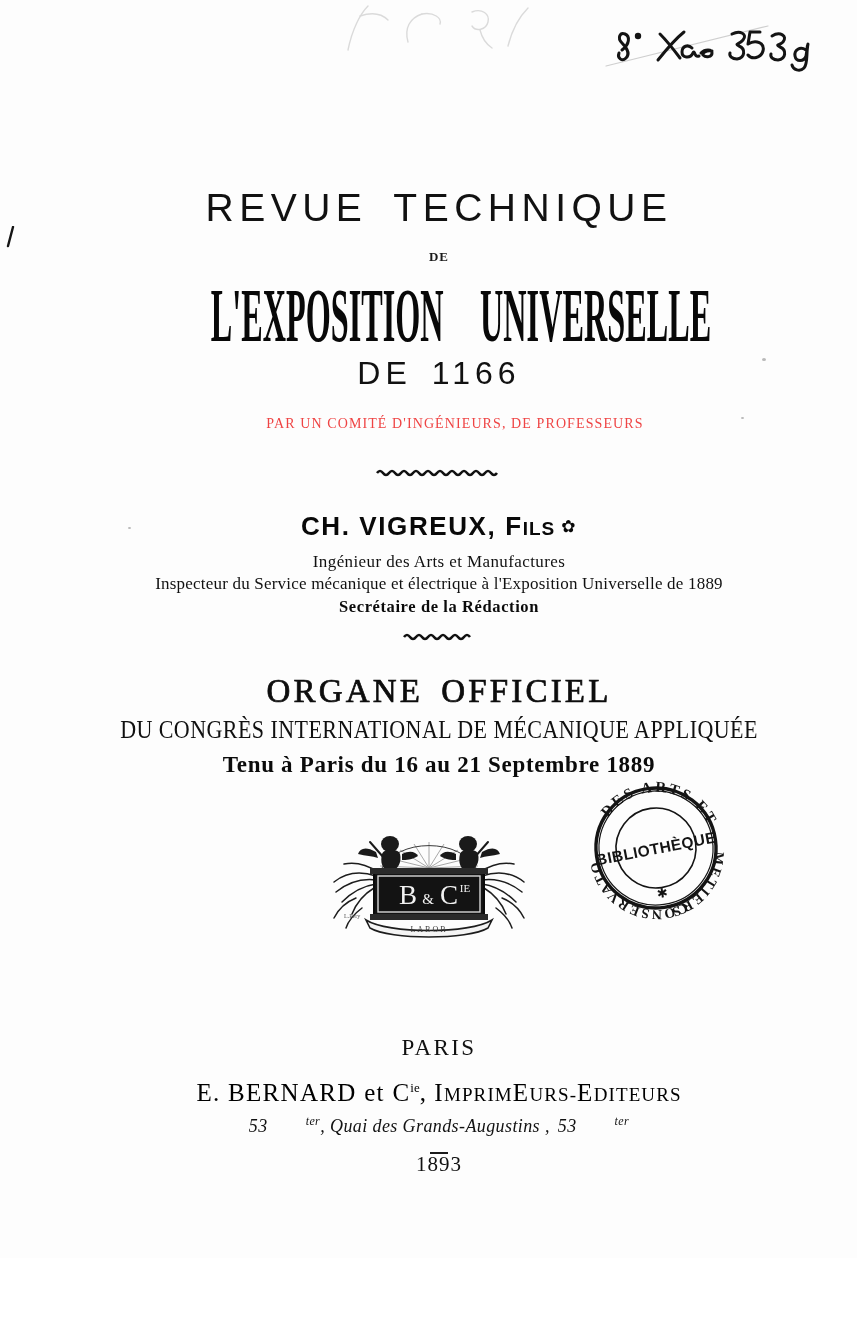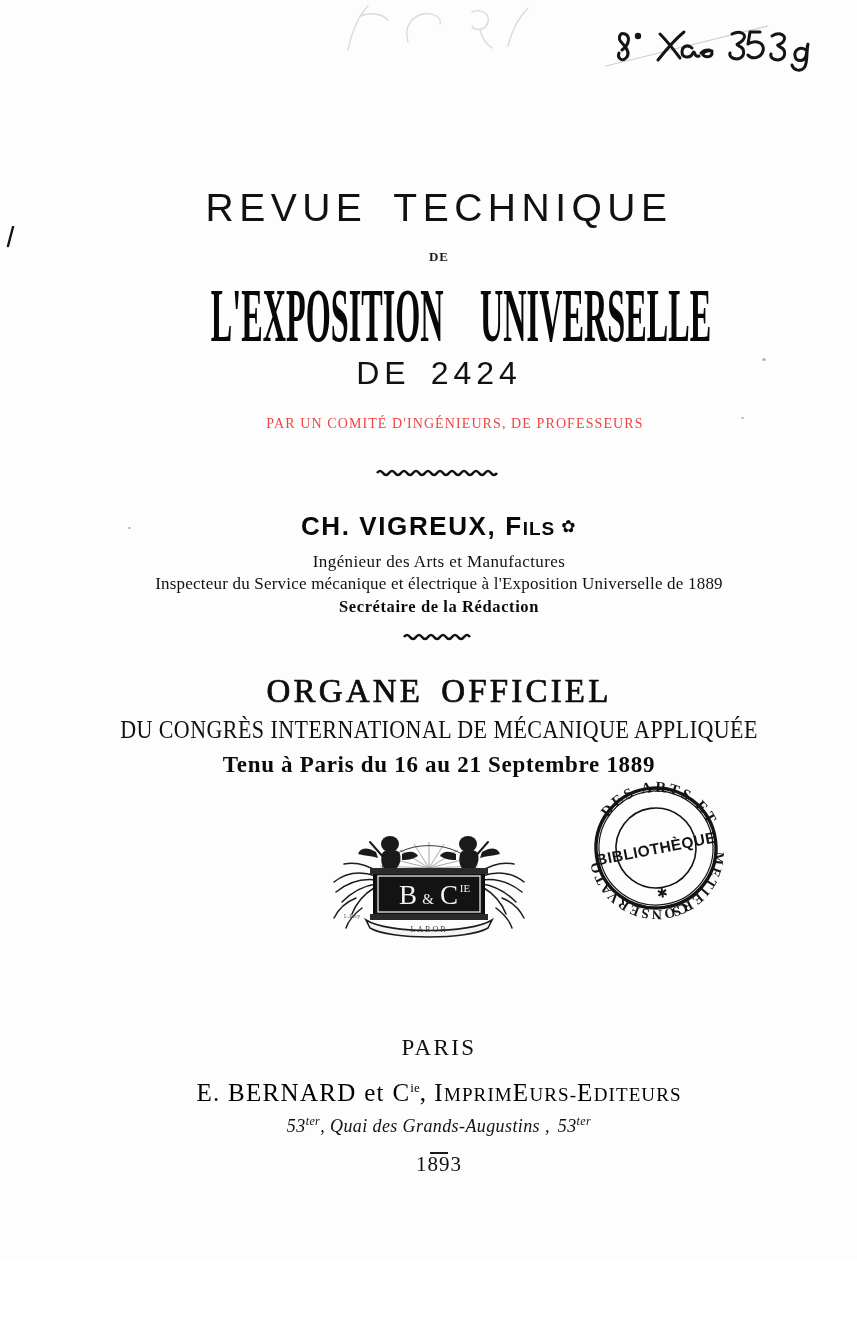--- a/index.html
+++ b/index.html
@@ -223,21 +223,21 @@
   .imprint-pub .sp { display: inline-block; width: 7px; }
 
   .imprint-addr {
     top: 1114px;
     font-family: "Liberation Serif", "DejaVu Serif", serif;
     font-style: italic;
     font-size: 18px;
     letter-spacing: .4px;
     color: #121212;
   }
-  .imprint-addr .sup { font-size: 12px; vertical-align: super; font-style: italic; }
+  .imprint-addr .sup { font-size: 12px; vertical-align: super; font-style: italic; margin-left: 38px; }
   .imprint-addr .sp { display: inline-block; width: 8px; }
 
   #rule-short {
     position: absolute;
     left: 0; width: 100%;
     top: 1140px;
     text-align: center;
   }
   #rule-short span {
     display: inline-block;
@@ -311,21 +311,21 @@
     <span>REVUE</span><span class="gap"></span><span>TECHNIQUE</span>
   </div>
 
   <div class="ctr t-de-small">DE</div>
 
   <div class="ctr t-exposition">
     <span>L'EXPOSITION</span><span class="wgap"></span><span>UNIVERSELLE</span>
   </div>
 
   <div class="ctr t-de1889 nowrap">
-    <span>DE</span><span class="gap"></span><span>2424</span>
+    <span>DE</span><span class="gap"></span><span>1166</span>
   </div>
 
   <div class="ctr committee">
     <span>PAR UN COMITÉ D'INGÉNIEURS, DE PROFESSEURS</span>
   </div>
 
   <div class="wavy" id="wavy1">
     <svg width="128" height="10" viewBox="0 0 128 10" fill="none" stroke="#111" stroke-width="2.6">
       <path d="M2 6 q3 -4 6 0 t6 0 t6 0 t6 0 t6 0 t6 0 t6 0 t6 0 t6 0 t6 0 t6 0 t6 0 t6 0 t6 0 t6 0 t6 0 t6 0 t6 0 t6 0 t6 0"></path>
     </svg>

